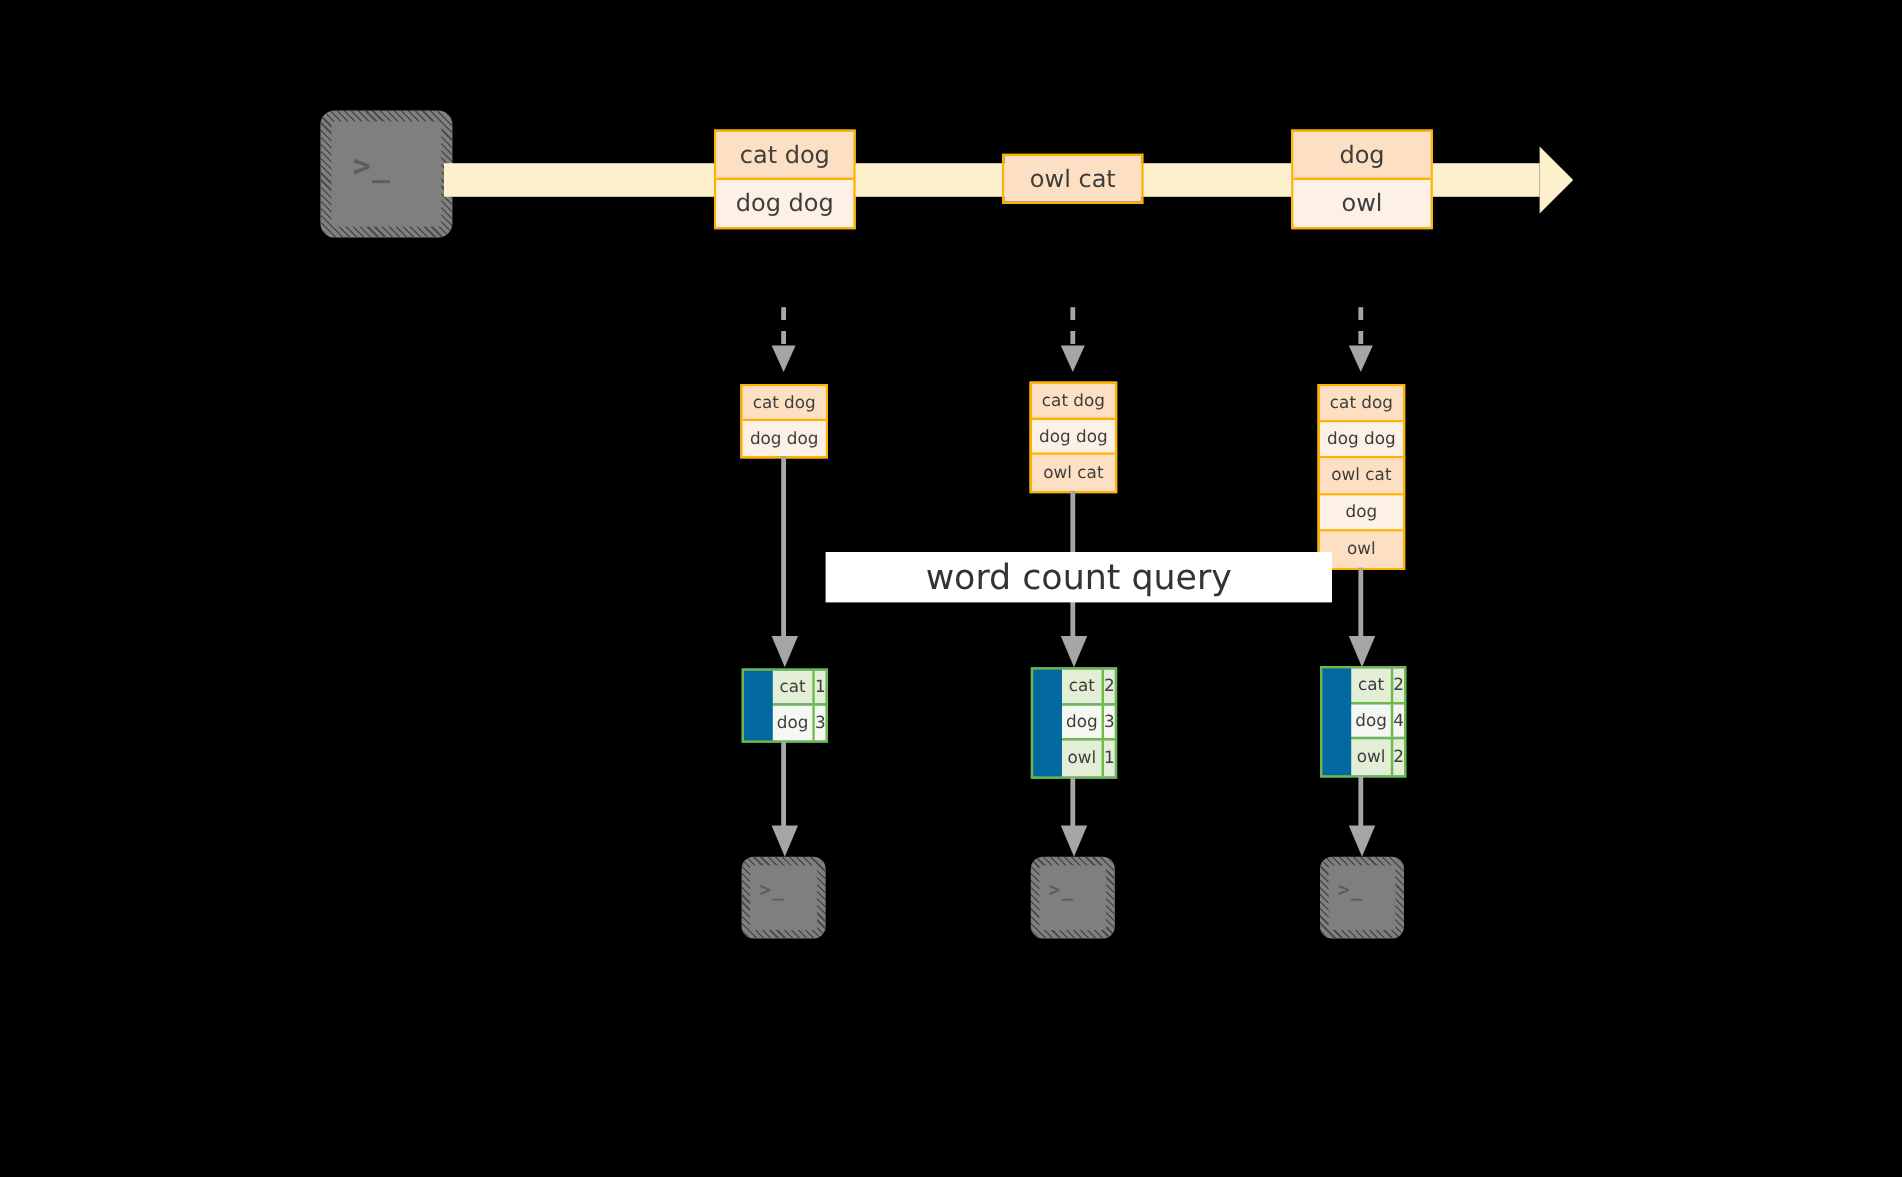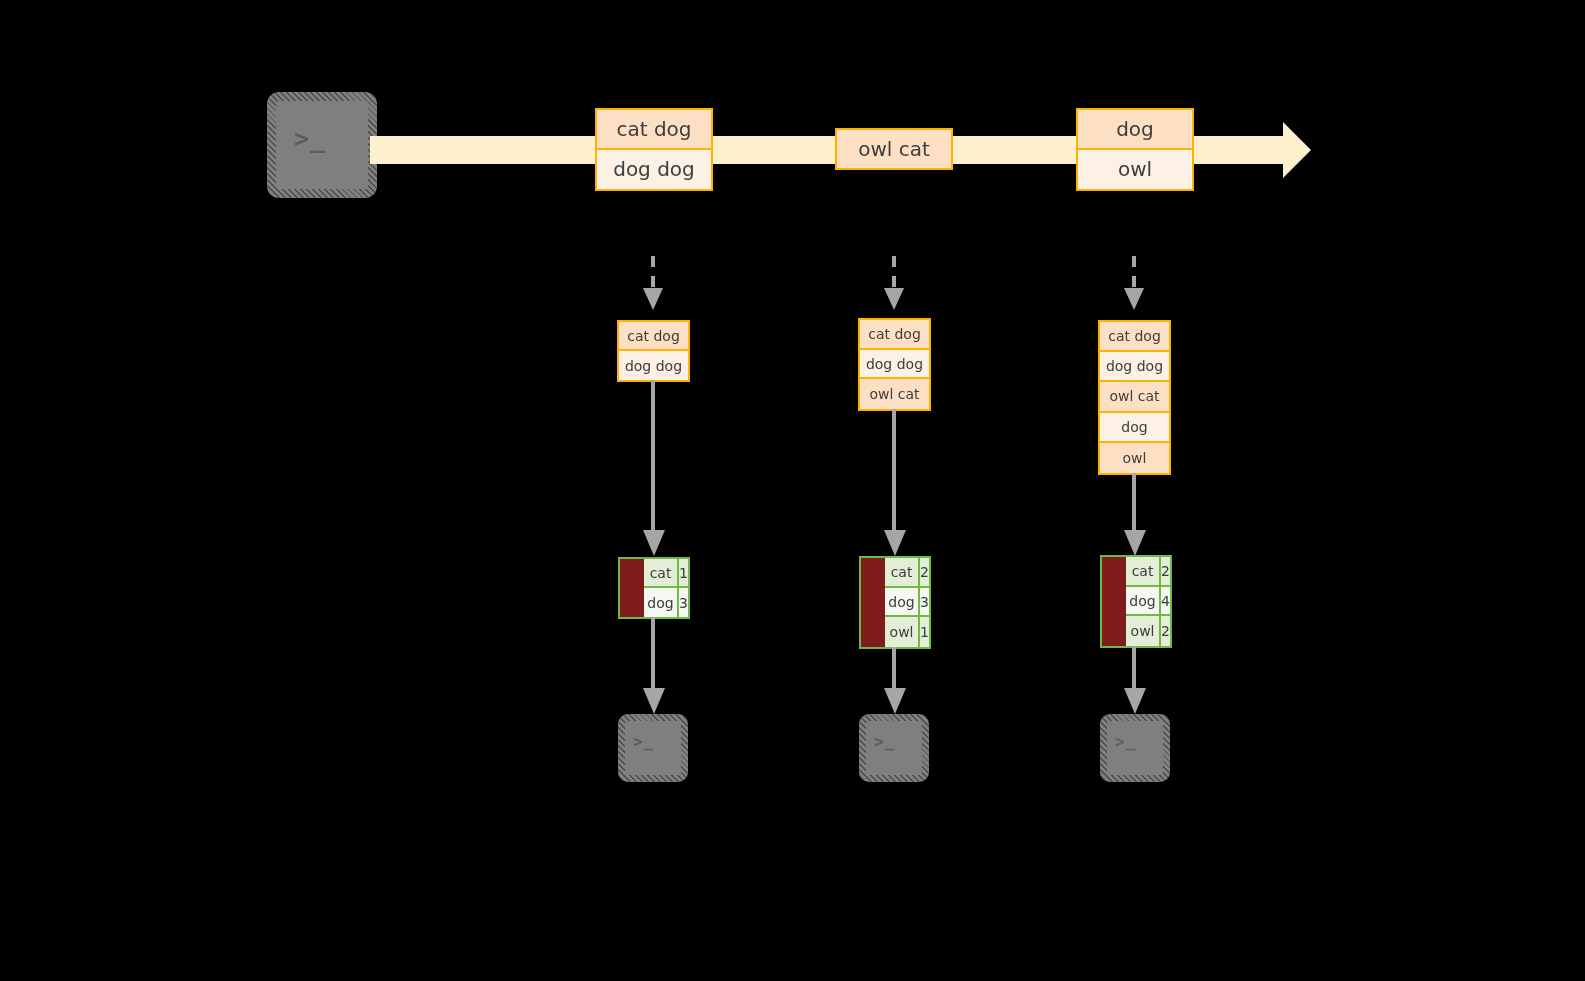--- a/index.html
+++ b/index.html
@@ -81,21 +81,21 @@
   }
   .obox .row:last-child{border-bottom:none;}
   .obox .row.dark{background:#fde0c4;}
   .obox .row.light{background:#fdf1e5;}
 
   
   .gbox{
     position:absolute;
     box-sizing:border-box;
     border:2.5px solid #71b847;
-    background:#7f1d1d;
+    background:#0369a1;
     display:flex;
     flex-direction:column;
     padding-left:24px;
   }
   .gbox .grow{
     display:flex;
     box-sizing:border-box;
     border-bottom:2.5px solid #71b847;
   }
   .gbox .grow:last-child{border-bottom:none;}
@@ -197,20 +197,21 @@
 
   <div class="gline" style="left:651px;top:380px;height:152px;"></div>
   <div class="ghead" style="left:643px;top:530px;border-width:26px 11px 0 11px;"></div>
 
   <div class="gline" style="left:892px;top:409px;height:123px;"></div>
   <div class="ghead" style="left:884px;top:530px;border-width:26px 11px 0 11px;"></div>
 
   <div class="gline" style="left:1132px;top:473px;height:59px;"></div>
   <div class="ghead" style="left:1124px;top:530px;border-width:26px 11px 0 11px;"></div>
 
+  <div class="qlabel" style="left:688px;top:460px;width:422px;height:42px;font-size:29px;">word count query</div>
 
   <div class="gbox" style="left:618px;top:557px;width:72px;height:62px;font-size:14px;">
     <div class="grow dark" style="height:50%;">
       <div class="word" style="width:47px;">cat</div>
       <div class="cnt" style="flex:1;">1</div>
     </div>
     <div class="grow light" style="height:50%;">
       <div class="word" style="width:47px;">dog</div>
       <div class="cnt" style="flex:1;">3</div>
     </div>

